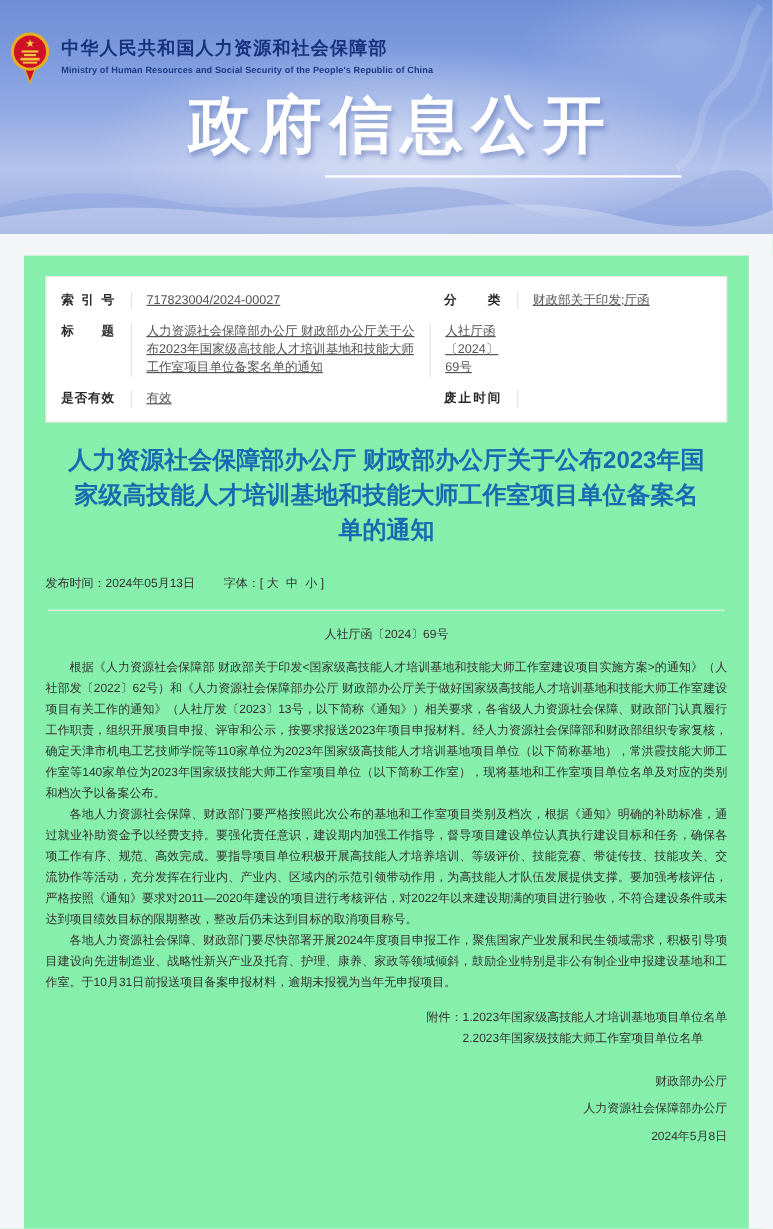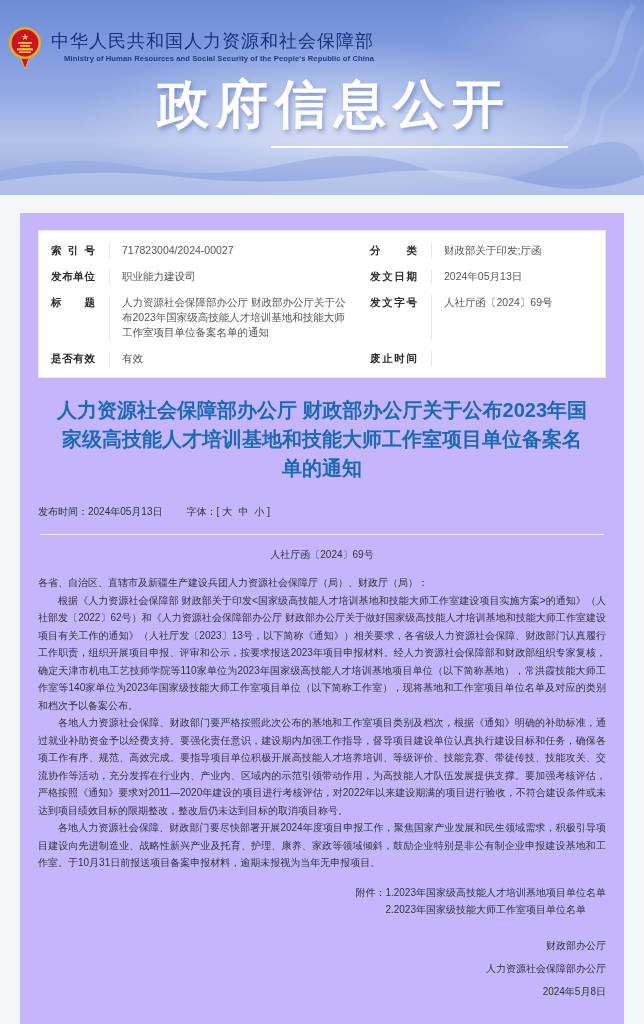--- a/index.html
+++ b/index.html
@@ -19,57 +19,57 @@
       radial-gradient(55% 60% at 52% 62%, rgba(255,255,255,.50), rgba(255,255,255,0) 72%),
       radial-gradient(30% 40% at 88% 18%, rgba(255,255,255,.22), rgba(255,255,255,0) 70%),
       linear-gradient(180deg,#6e8dd6 0%,#7e9ade 24%,#93aae3 48%,#b4c3ec 72%,#a5b7e7 86%,#8da5dd 100%);
   }
   .banner-deco { position:absolute; right:0; top:0; opacity:.35; }
   .banner-mist { position:absolute; left:0; bottom:0; width:100%; height:58px; }
   .ministry { position:absolute; left:8px; top:26px; display:flex; align-items:flex-start; }
   .emblem { flex:0 0 auto; margin-right:9px; }
   .ministry-text { padding-top:5px; }
   .ministry-cn {
-    font-size:18px; font-weight:400; color:#17317d; letter-spacing:1px; line-height:20px;
+    font-size:15px; font-weight:700; color:#17317d; letter-spacing:1px; line-height:20px;
   }
   .ministry-en {
     font-size:7.6px; font-weight:700; color:#1b3a8a; margin-top:3px; letter-spacing:.1px;text-align:right;
   }
   .banner-title {
     position:absolute; left:12px; top:70px; width:100%;
     text-align:center;
     font-size:52px; font-weight:700; color:#ffffff; letter-spacing:7px;
     text-shadow:2px 3px 4px rgba(66,92,163,.45);
   }
   .banner-underline {
     position:absolute; left:271px; top:146px; width:297px; height:2px;
     background:rgba(255,255,255,.95);
   }
 
   
   .page-card {
-    width:604px; margin:18px auto 0; background:#c4b5fd;
+    width:604px; margin:18px auto 0; background:#86efac;
     min-height:811px; padding:17px 18px 0;
   }
 
   
   .meta-table {
     border:1px solid #e9e9e9; padding:6px 0; background:#fff;
   }
   .m-row {
     display:grid; grid-template-columns:70px 249px 73px 1fr;
     padding:5.5px 0;
   }
   .m-label {
     font-size:10.5px; line-height:15px; font-weight:700; color:#2b2b2b;
     padding:0 14px 0 12px; text-align:justify; text-align-last:justify;
   }
   .m-value {
     font-size:10.5px; line-height:15px; color:#555;
-    border-left:1px solid #e5e5e5; padding:0 10px 0 12px;
+    border-left:1px solid #e5e5e5; padding:0 10px 0 12px;text-decoration:underline;
   }
 
   
   .article-title {
     margin:18px auto 0; max-width:538px;
     text-align:center; color:#1a6ab2;
     font-size:20px; font-weight:700; line-height:29px;
   }
   .article-meta {
     margin-top:22px; font-size:10px; color:#333;
@@ -122,29 +122,22 @@
 <div class="page-card">
 
   <div class="meta-table">
     <div class="m-row">
       <div class="m-label">索引号</div>
       <div class="m-value">717823004/2024-00027</div>
       <div class="m-label">分类</div>
       <div class="m-value">财政部关于印发;厅函</div>
     </div>
     <div class="m-row">
-      <div class="m-label">发布单位</div>
-      <div class="m-value">职业能力建设司</div>
-      <div class="m-label">发文日期</div>
-      <div class="m-value">2024年05月13日</div>
-    </div>
-    <div class="m-row">
       <div class="m-label">标题</div>
       <div class="m-value">人力资源社会保障部办公厅 财政部办公厅关于公布2023年国家级高技能人才培训基地和技能大师工作室项目单位备案名单的通知</div>
-      <div class="m-label">发文字号</div>
       <div class="m-value">人社厅函〔2024〕69号</div>
     </div>
     <div class="m-row">
       <div class="m-label">是否有效</div>
       <div class="m-value">有效</div>
       <div class="m-label">废止时间</div>
       <div class="m-value"></div>
     </div>
   </div>
 
@@ -152,21 +145,20 @@
 
   <div class="article-meta">
     <span>发布时间：</span><span>2024年05月13日</span><span class="gap"></span><span class="font-sizer"><span>字体：</span><span>[</span><span class="fs">大</span><span class="fs">中</span><span class="fs">小</span><span>]</span></span>
   </div>
 
   <div class="divider"></div>
 
   <div class="doc-number">人社厅函〔2024〕69号</div>
 
   <div class="article-body">
-    <p>各省、自治区、直辖市及新疆生产建设兵团人力资源社会保障厅（局）、财政厅（局）：</p>
     <p class="indent">根据《人力资源社会保障部 财政部关于印发&lt;国家级高技能人才培训基地和技能大师工作室建设项目实施方案&gt;的通知》（人社部发〔2022〕62号）和《人力资源社会保障部办公厅 财政部办公厅关于做好国家级高技能人才培训基地和技能大师工作室建设项目有关工作的通知》（人社厅发〔2023〕13号，以下简称《通知》）相关要求，各省级人力资源社会保障、财政部门认真履行工作职责，组织开展项目申报、评审和公示，按要求报送2023年项目申报材料。经人力资源社会保障部和财政部组织专家复核，确定天津市机电工艺技师学院等110家单位为2023年国家级高技能人才培训基地项目单位（以下简称基地），常洪霞技能大师工作室等140家单位为2023年国家级技能大师工作室项目单位（以下简称工作室），现将基地和工作室项目单位名单及对应的类别和档次予以备案公布。</p>
     <p class="indent">各地人力资源社会保障、财政部门要严格按照此次公布的基地和工作室项目类别及档次，根据《通知》明确的补助标准，通过就业补助资金予以经费支持。要强化责任意识，建设期内加强工作指导，督导项目建设单位认真执行建设目标和任务，确保各项工作有序、规范、高效完成。要指导项目单位积极开展高技能人才培养培训、等级评价、技能竞赛、带徒传技、技能攻关、交流协作等活动，充分发挥在行业内、产业内、区域内的示范引领带动作用，为高技能人才队伍发展提供支撑。要加强考核评估，严格按照《通知》要求对2011—2020年建设的项目进行考核评估，对2022年以来建设期满的项目进行验收，不符合建设条件或未达到项目绩效目标的限期整改，整改后仍未达到目标的取消项目称号。</p>
     <p class="indent">各地人力资源社会保障、财政部门要尽快部署开展2024年度项目申报工作，聚焦国家产业发展和民生领域需求，积极引导项目建设向先进制造业、战略性新兴产业及托育、护理、康养、家政等领域倾斜，鼓励企业特别是非公有制企业申报建设基地和工作室。于10月31日前报送项目备案申报材料，逾期未报视为当年无申报项目。</p>
   </div>
 
   <div class="attachments">
     <span class="att-label">附件：</span>
     <div class="att-list">
       <div>1.2023年国家级高技能人才培训基地项目单位名单</div>
       <div>2.2023年国家级技能大师工作室项目单位名单</div>

